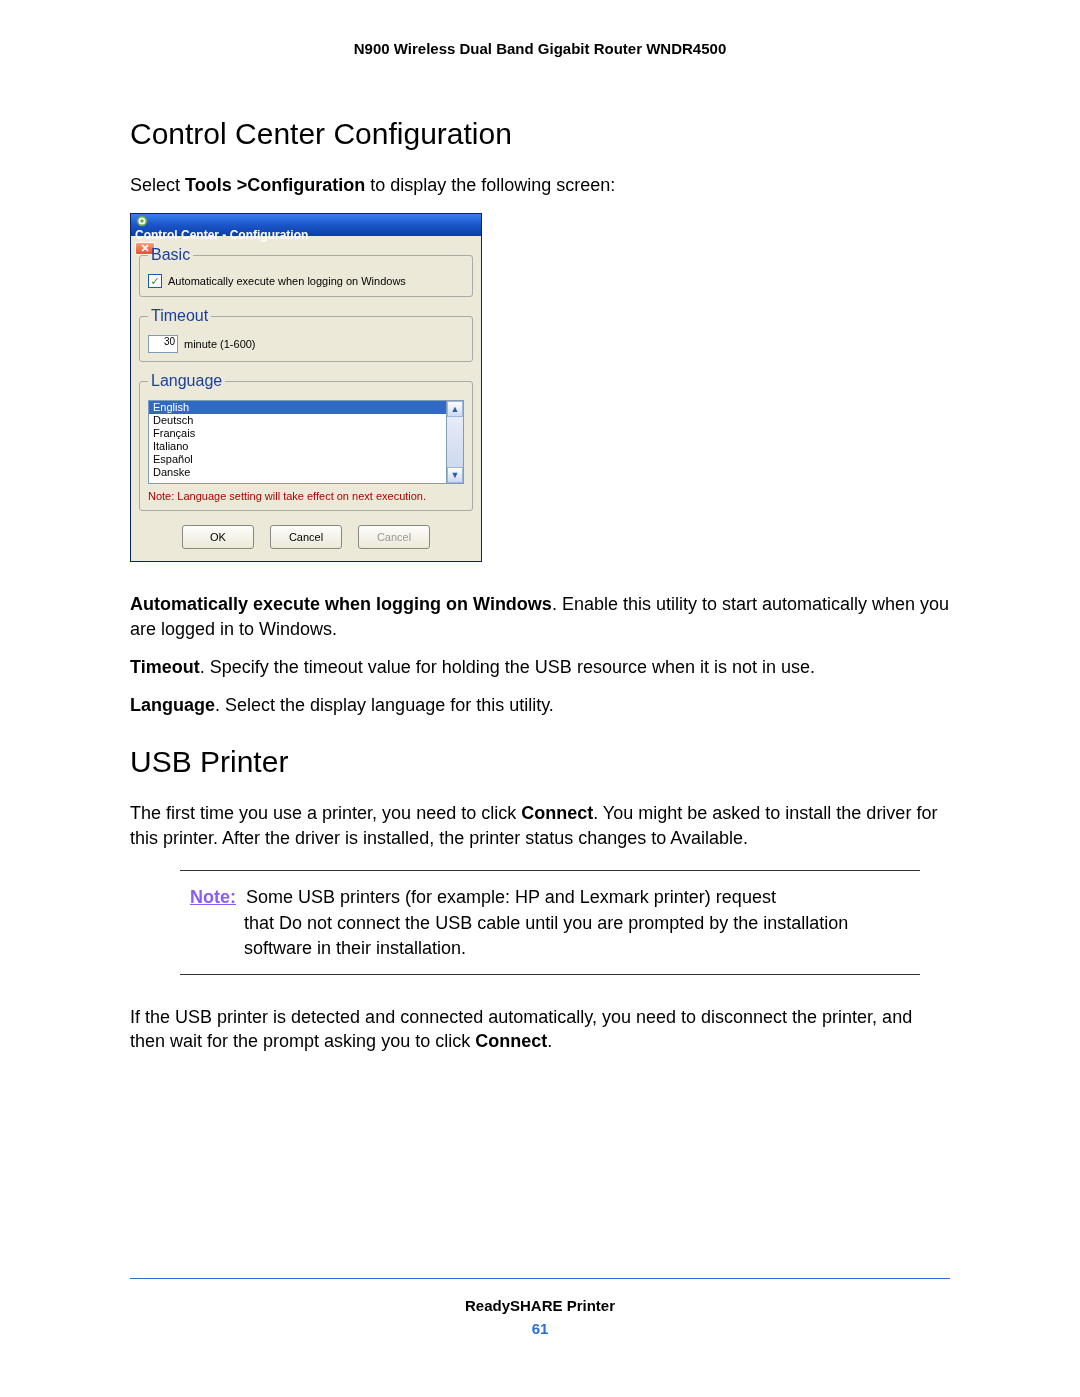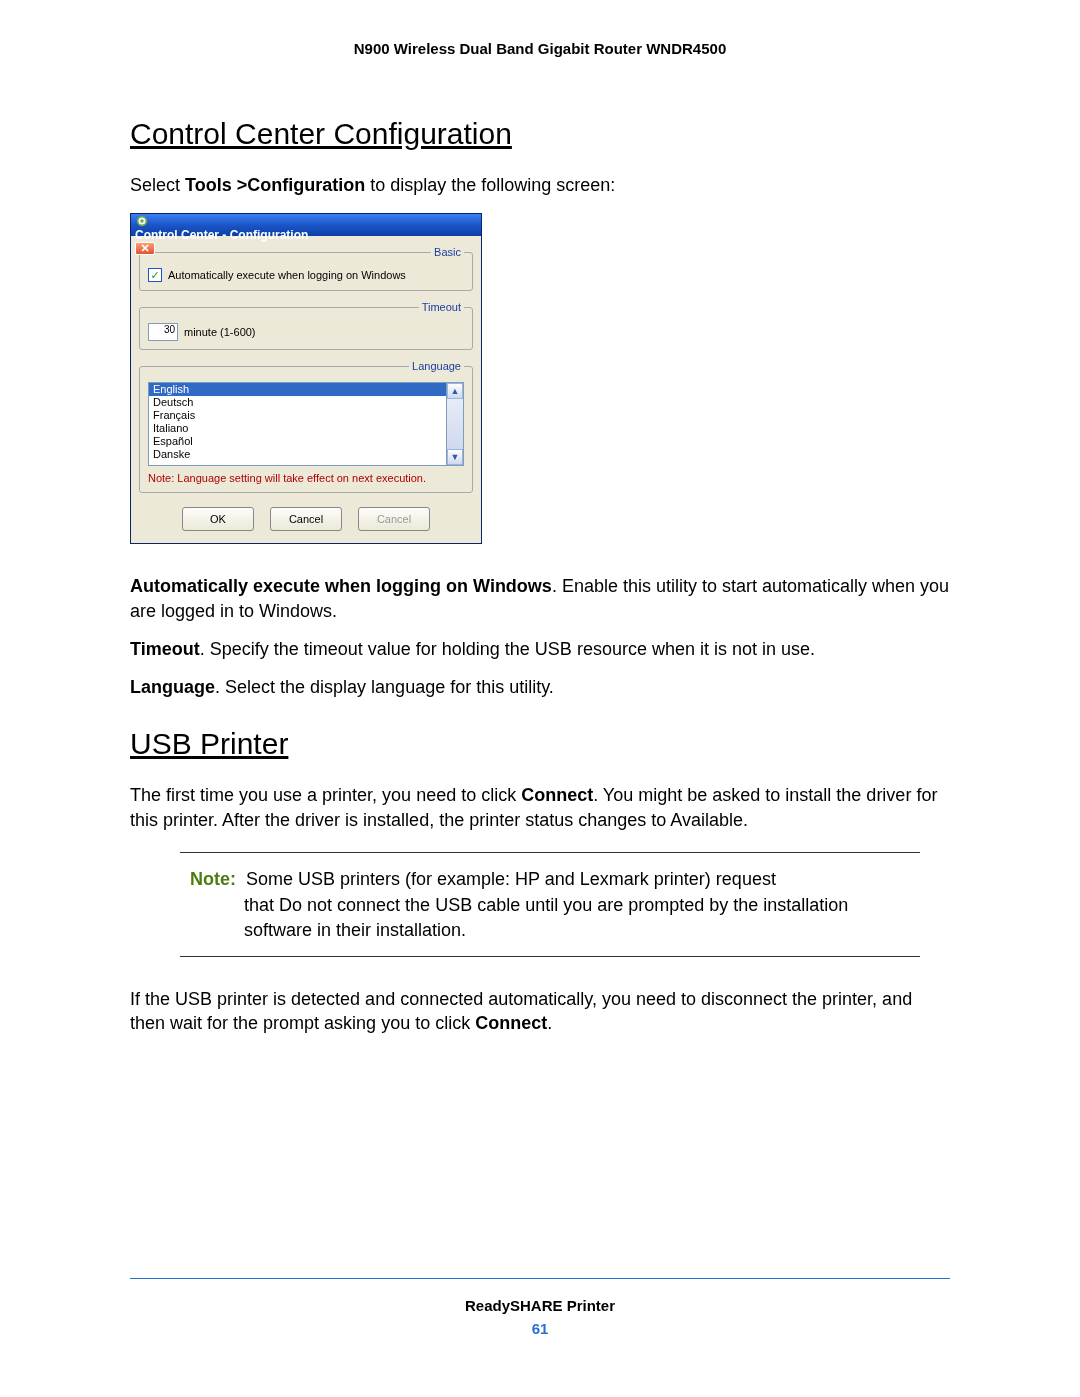--- a/index.html
+++ b/index.html
@@ -20,41 +20,40 @@
     text-align: center;
     font-weight: bold;
     font-size: 15px;
     margin-bottom: 60px;
   }
   h1 {
     font-family: "Century Gothic", "Futura", Arial, sans-serif;
     font-weight: normal;
     font-size: 30px;
     margin: 0 0 22px 0;
-    text-decoration: underline;
   }
   p.body {
     font-size: 18px;
     line-height: 1.35;
     margin: 0 0 16px 0;
   }
   p.def {
     font-size: 18px;
     line-height: 1.35;
     margin: 0 0 14px 0;
   }
   .note-block {
     margin: 20px 30px 30px 50px;
     border-top: 1px solid #333;
     border-bottom: 1px solid #333;
     padding: 14px 10px;
     font-size: 18px;
     line-height: 1.35;
   }
-  .note-label { color: #4d7c0f; font-weight: bold; }
+  .note-label { color: #8b5cf6; font-weight: bold; text-decoration: underline; }
   .note-indent { margin-left: 54px; display: block; margin-top: 2px;}
   .footer {
     position: absolute;
     left: 130px; right: 130px;
     bottom: 60px;
     text-align: center;
   }
   .footer-rule {
     border-top: 1px solid #2a6fd6;
     margin-bottom: 18px;
@@ -100,24 +99,23 @@
   .dialog-body {
     padding: 6px 8px 10px 8px;
   }
   fieldset.xp {
     border: 1px solid #a9a9a9;
     border-radius: 3px;
     margin: 4px 0 10px 0;
     padding: 10px 8px 8px 8px;
   }
   fieldset.xp > legend {
-    font-size: 11px;
+    font-size: 16px;
     color: #1a3f9c;
     padding: 0 3px;
-    text-align: right;
   }
   .cb-row { display: flex; align-items: center; gap: 6px; }
   .xp-check {
     width: 12px; height: 12px; border: 1px solid #1c55c7; background: #fff;
     display: inline-flex; align-items: center; justify-content: center;
     color: #2e8b2e; font-size: 11px; line-height: 1;
   }
   .timeout-row { display: flex; align-items: center; gap: 6px; }
   .xp-input {
     width: 24px; height: 16px; border: 1px solid #7f9db9;

